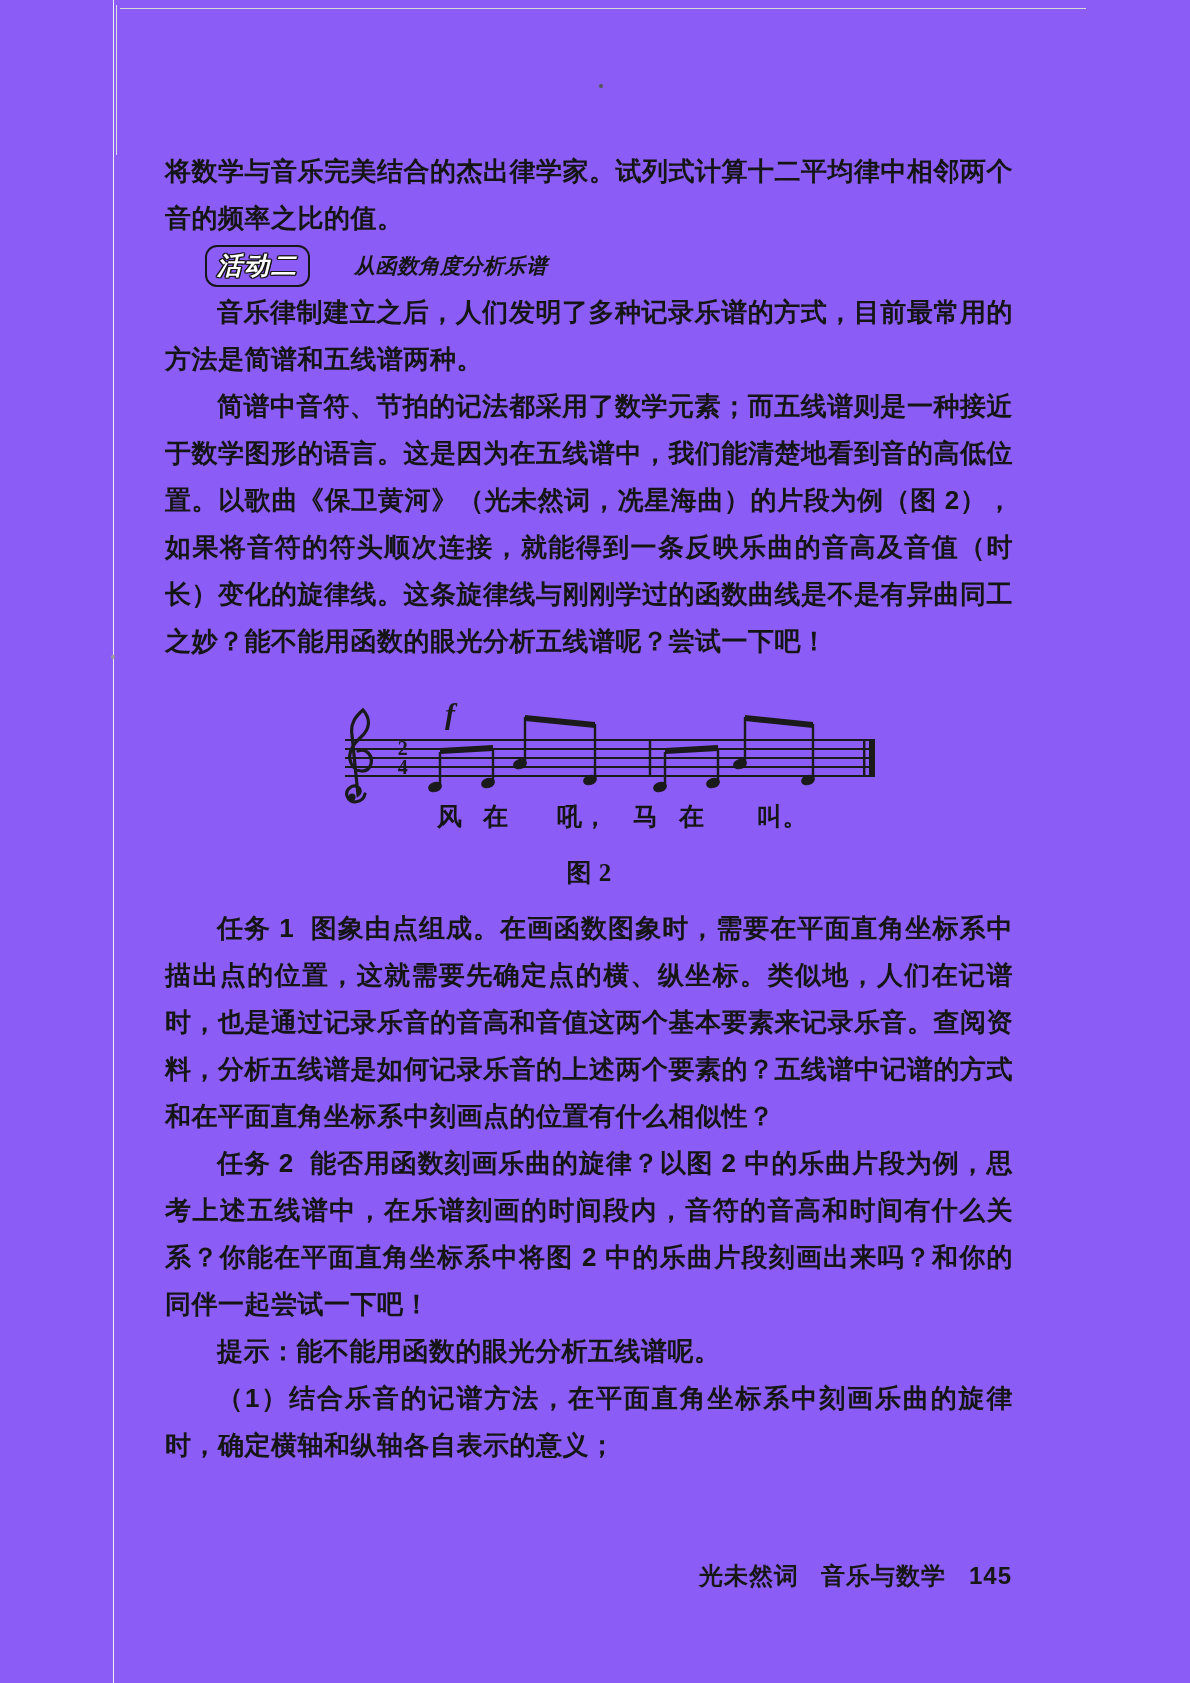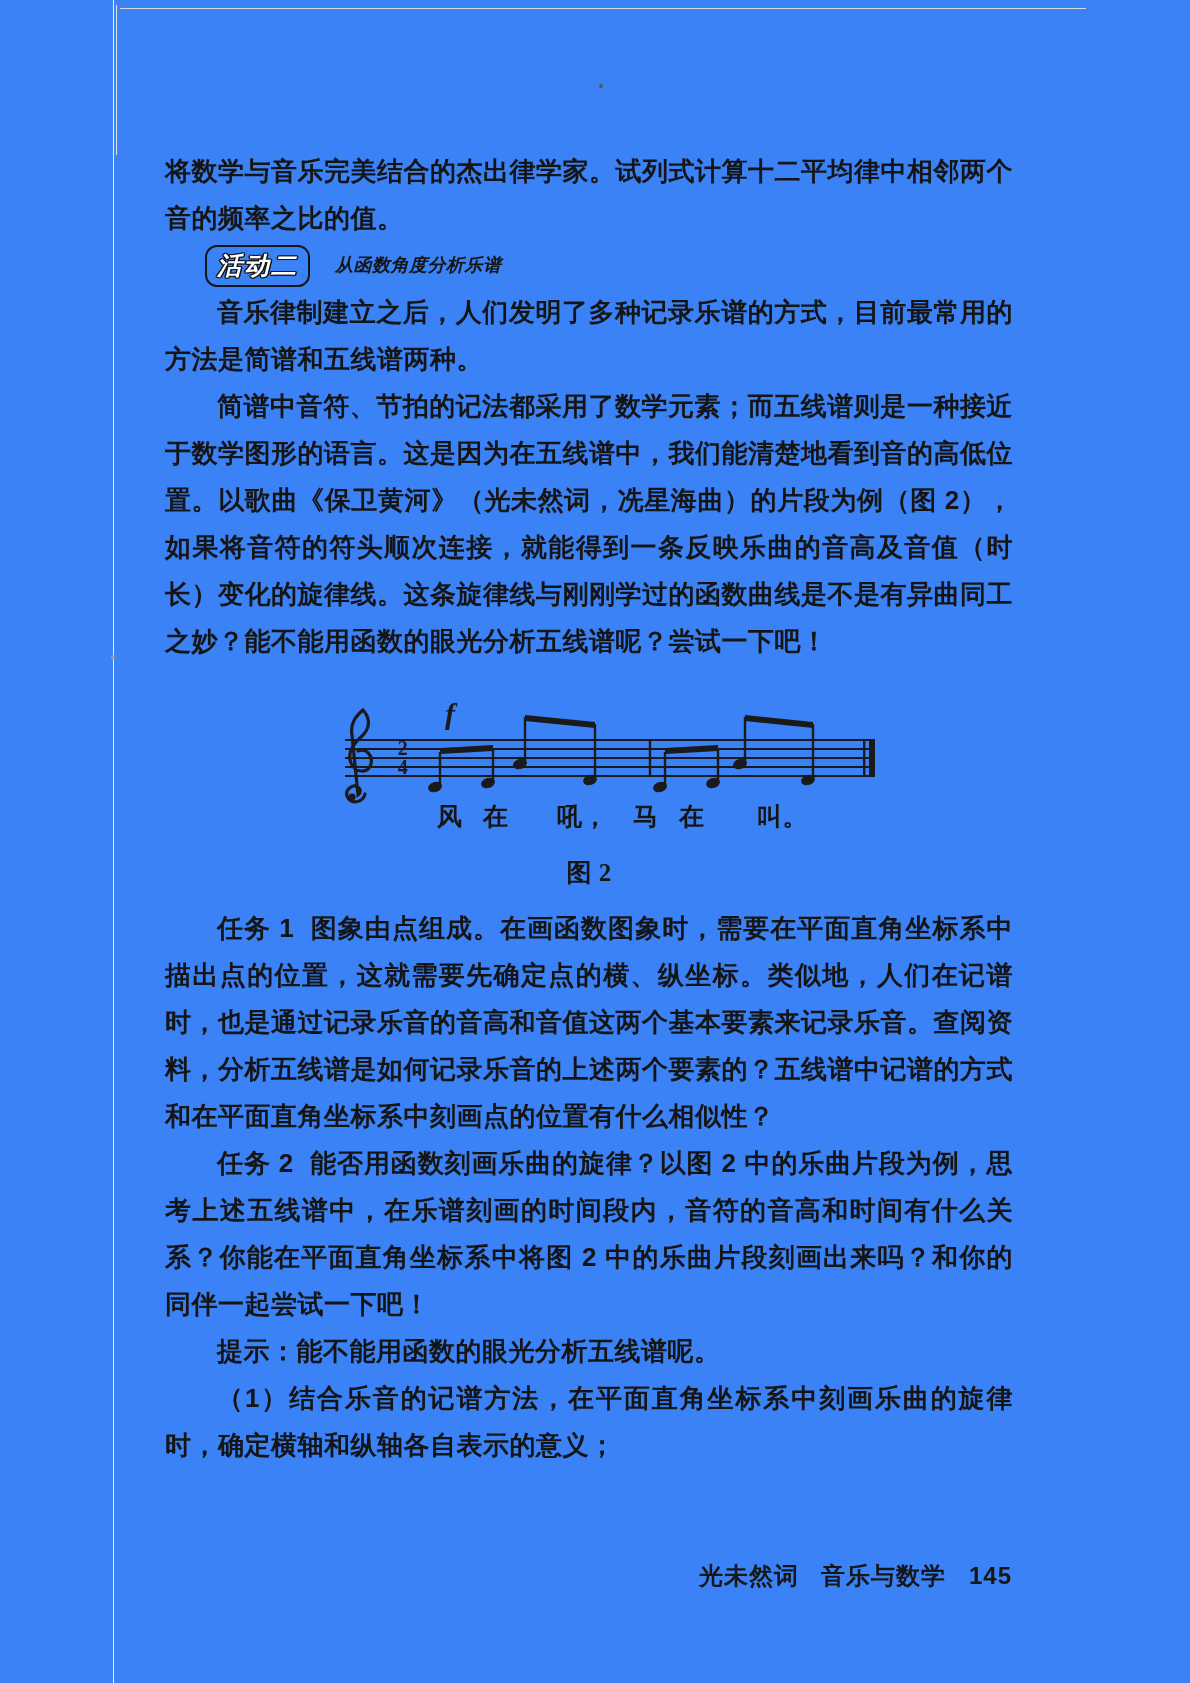--- a/index.html
+++ b/index.html
@@ -3,21 +3,21 @@
 <meta charset="utf-8">
 <style>
   html,body { margin:0; padding:0; }
   body {
     width:1190px; height:1683px; position:relative;
     background:#ffffff;
     font-family:"Liberation Sans", sans-serif;
     color:#151515;
     overflow:hidden;
   }
-  .page { position:absolute; inset:0; background:#3b82f6; }
+  .page { position:absolute; inset:0; background:#8b5cf6; }
 
   
   .edge-top  { position:absolute; left:120px; top:8px;  width:966px; height:1px; background:#d9d9d9; }
   .edge-left { position:absolute; left:116px; top:5px;  width:1px;  height:150px; background:#e0e0e0; }
   .edge-left-long { position:absolute; left:113px; top:0; width:1px; height:1683px; background:#efefef; }
   .speck-1 { position:absolute; left:599px; top:84px;  width:4px; height:4px; border-radius:50%; background:#555; }
   .speck-2 { position:absolute; left:111px; top:655px; width:4px; height:4px; border-radius:50%; background:#9a9a9a; }
 
   .content {
     position:absolute; left:165px; top:148px; width:848px;
@@ -30,21 +30,21 @@
   .plabel { margin-right:16px; }
 
   .activity-row { height:47px; display:flex; align-items:center; padding-left:40px;font-style:italic; }
   .badge {
     display:inline-block; border:2.5px solid #161616; border-radius:12px;
     padding:0 10px; height:38px; line-height:36px; font-size:25px;
     color:#ffffff; letter-spacing:2px;
     text-shadow:-1.4px 0 #161616, 1.4px 0 #161616, 0 -1.4px #161616, 0 1.4px #161616,
                 -1px -1px #161616, 1px 1px #161616, -1px 1px #161616, 1px -1px #161616;
   }
-  .activity-title { margin-left:25px; font-size:18px; }
+  .activity-title { margin-left:44px; font-size:21px; }
 
   .figure { position:relative; height:240px; text-indent:0; }
   .staff-svg { position:absolute; left:180px; top:25px; }
   .lyrics span {
     position:absolute; top:128px; font-size:25px;
     font-family:"Liberation Serif", serif; font-weight:700;
   }
   .lyr-0 { left:272px; } .lyr-1 { left:318px; } .lyr-2 { left:392px; }
   .lyr-3 { left:468px; } .lyr-4 { left:514px; } .lyr-5 { left:592px; }
   .caption {

